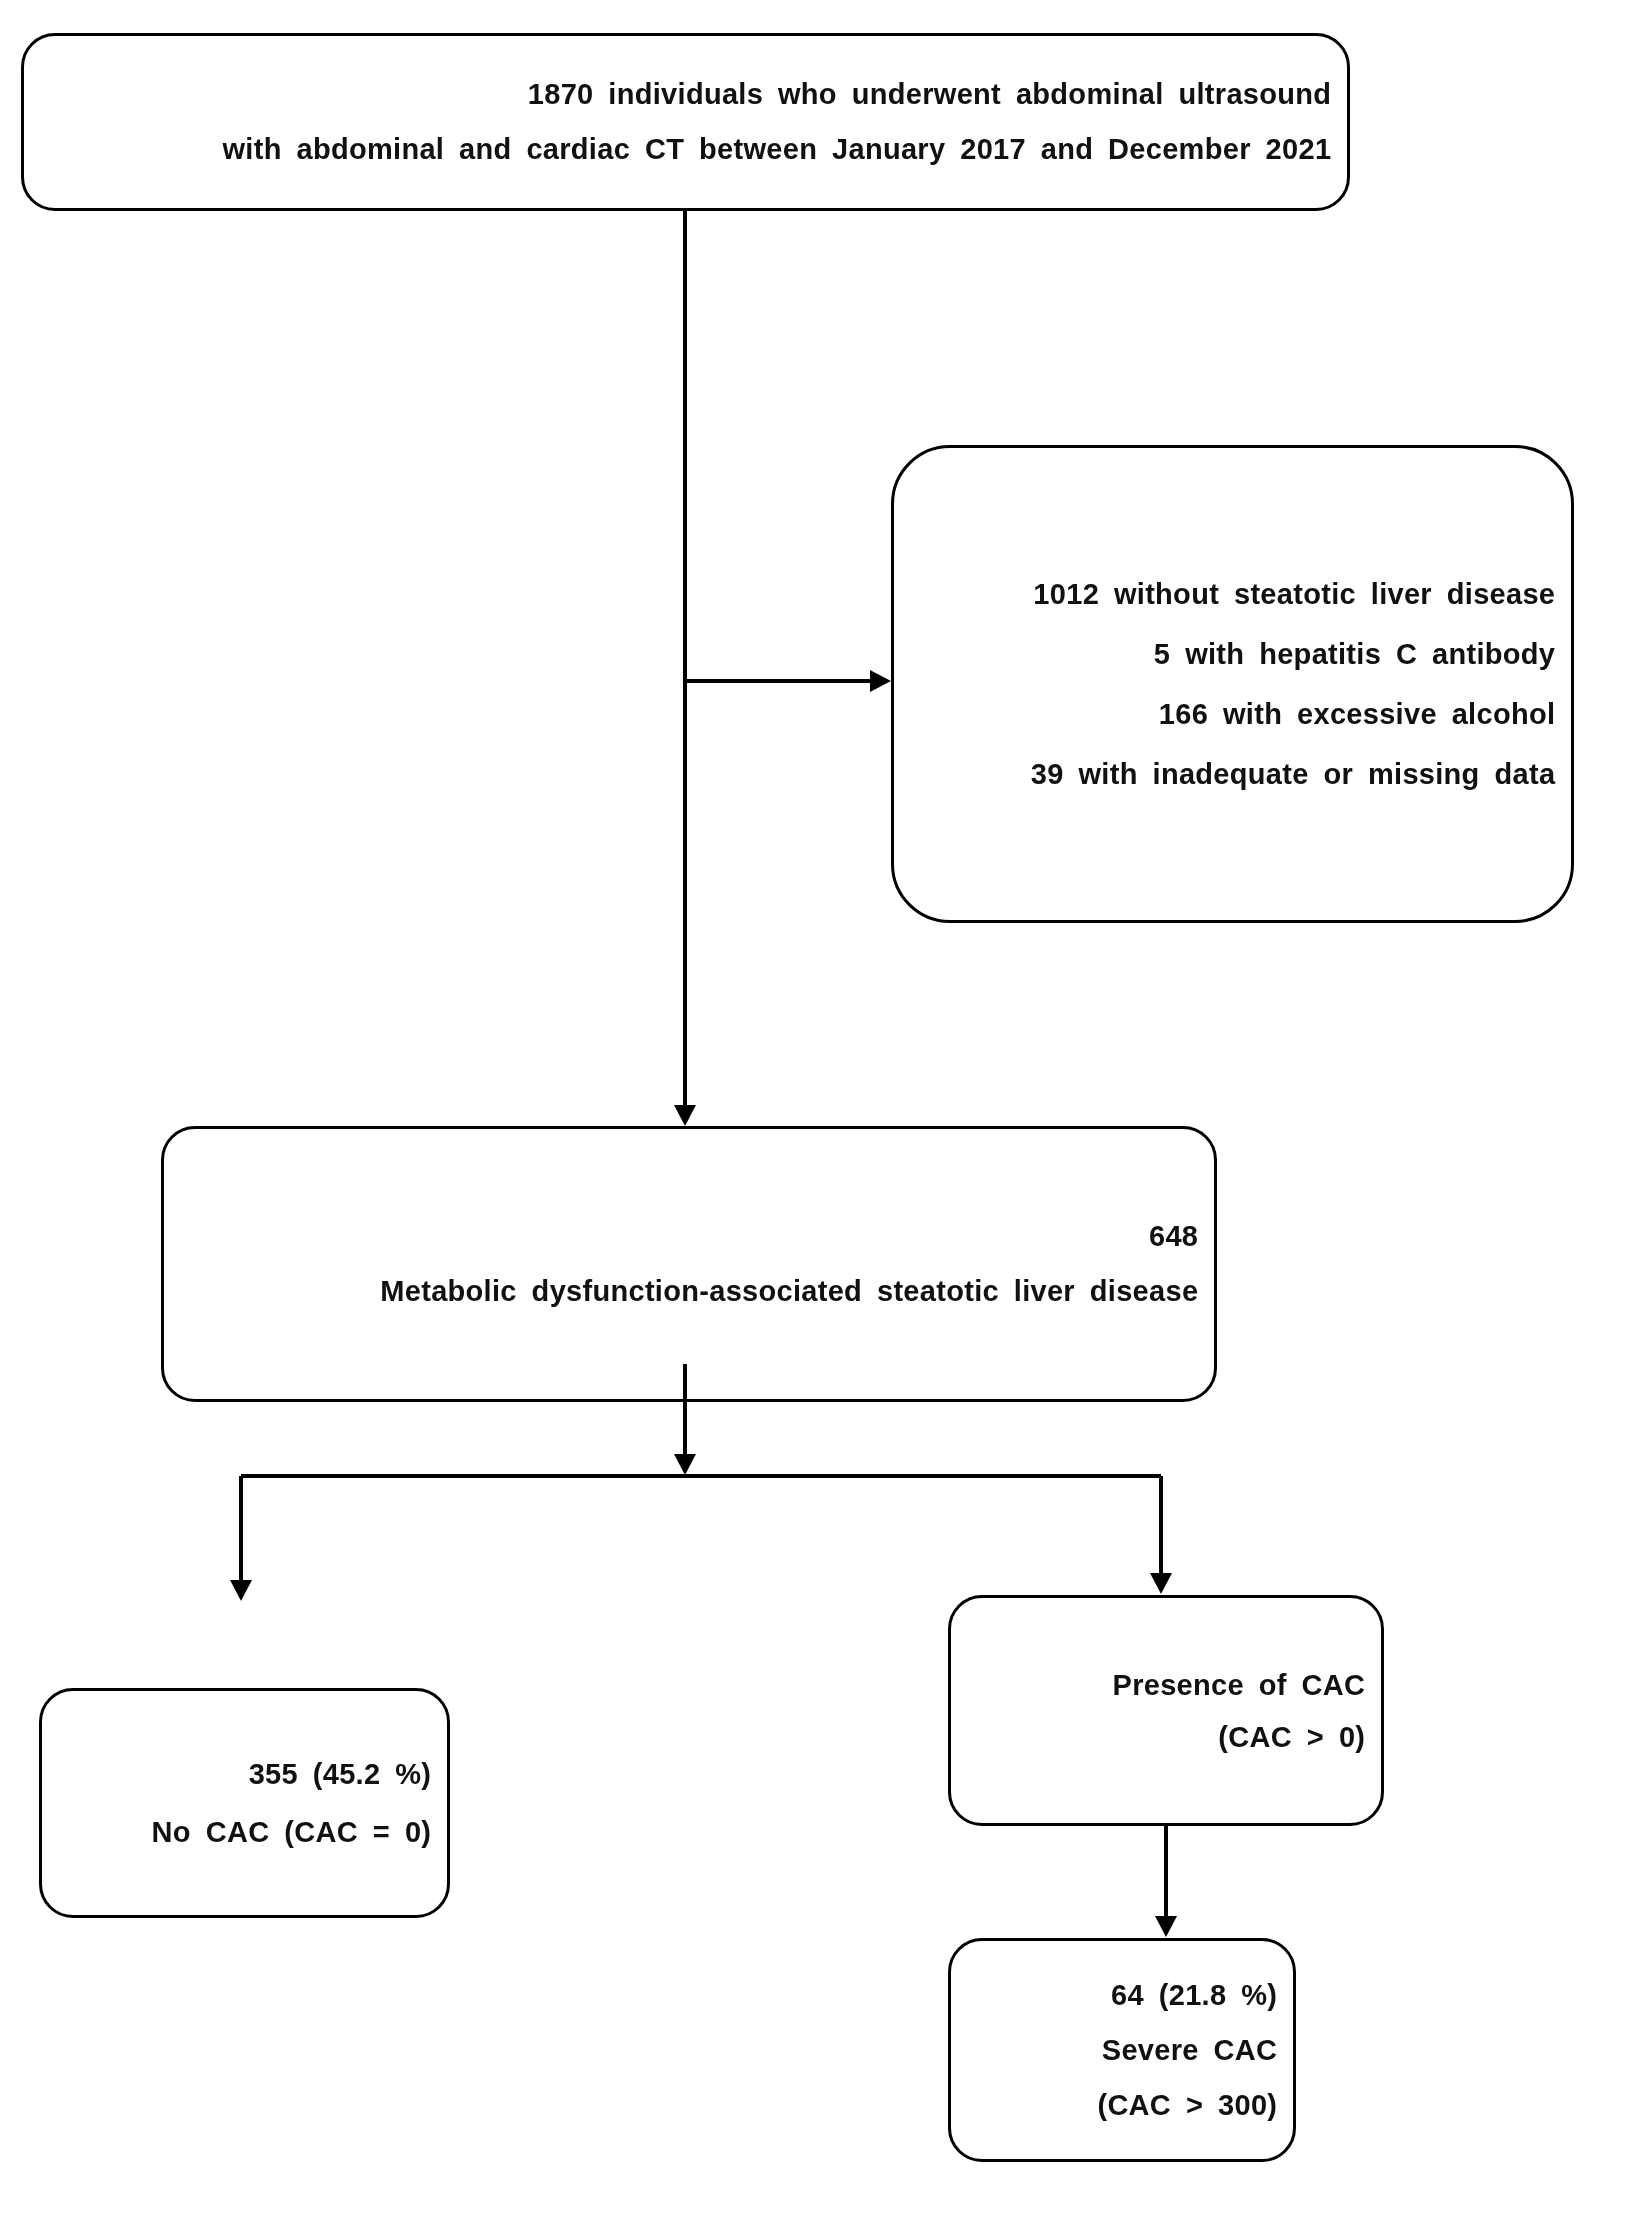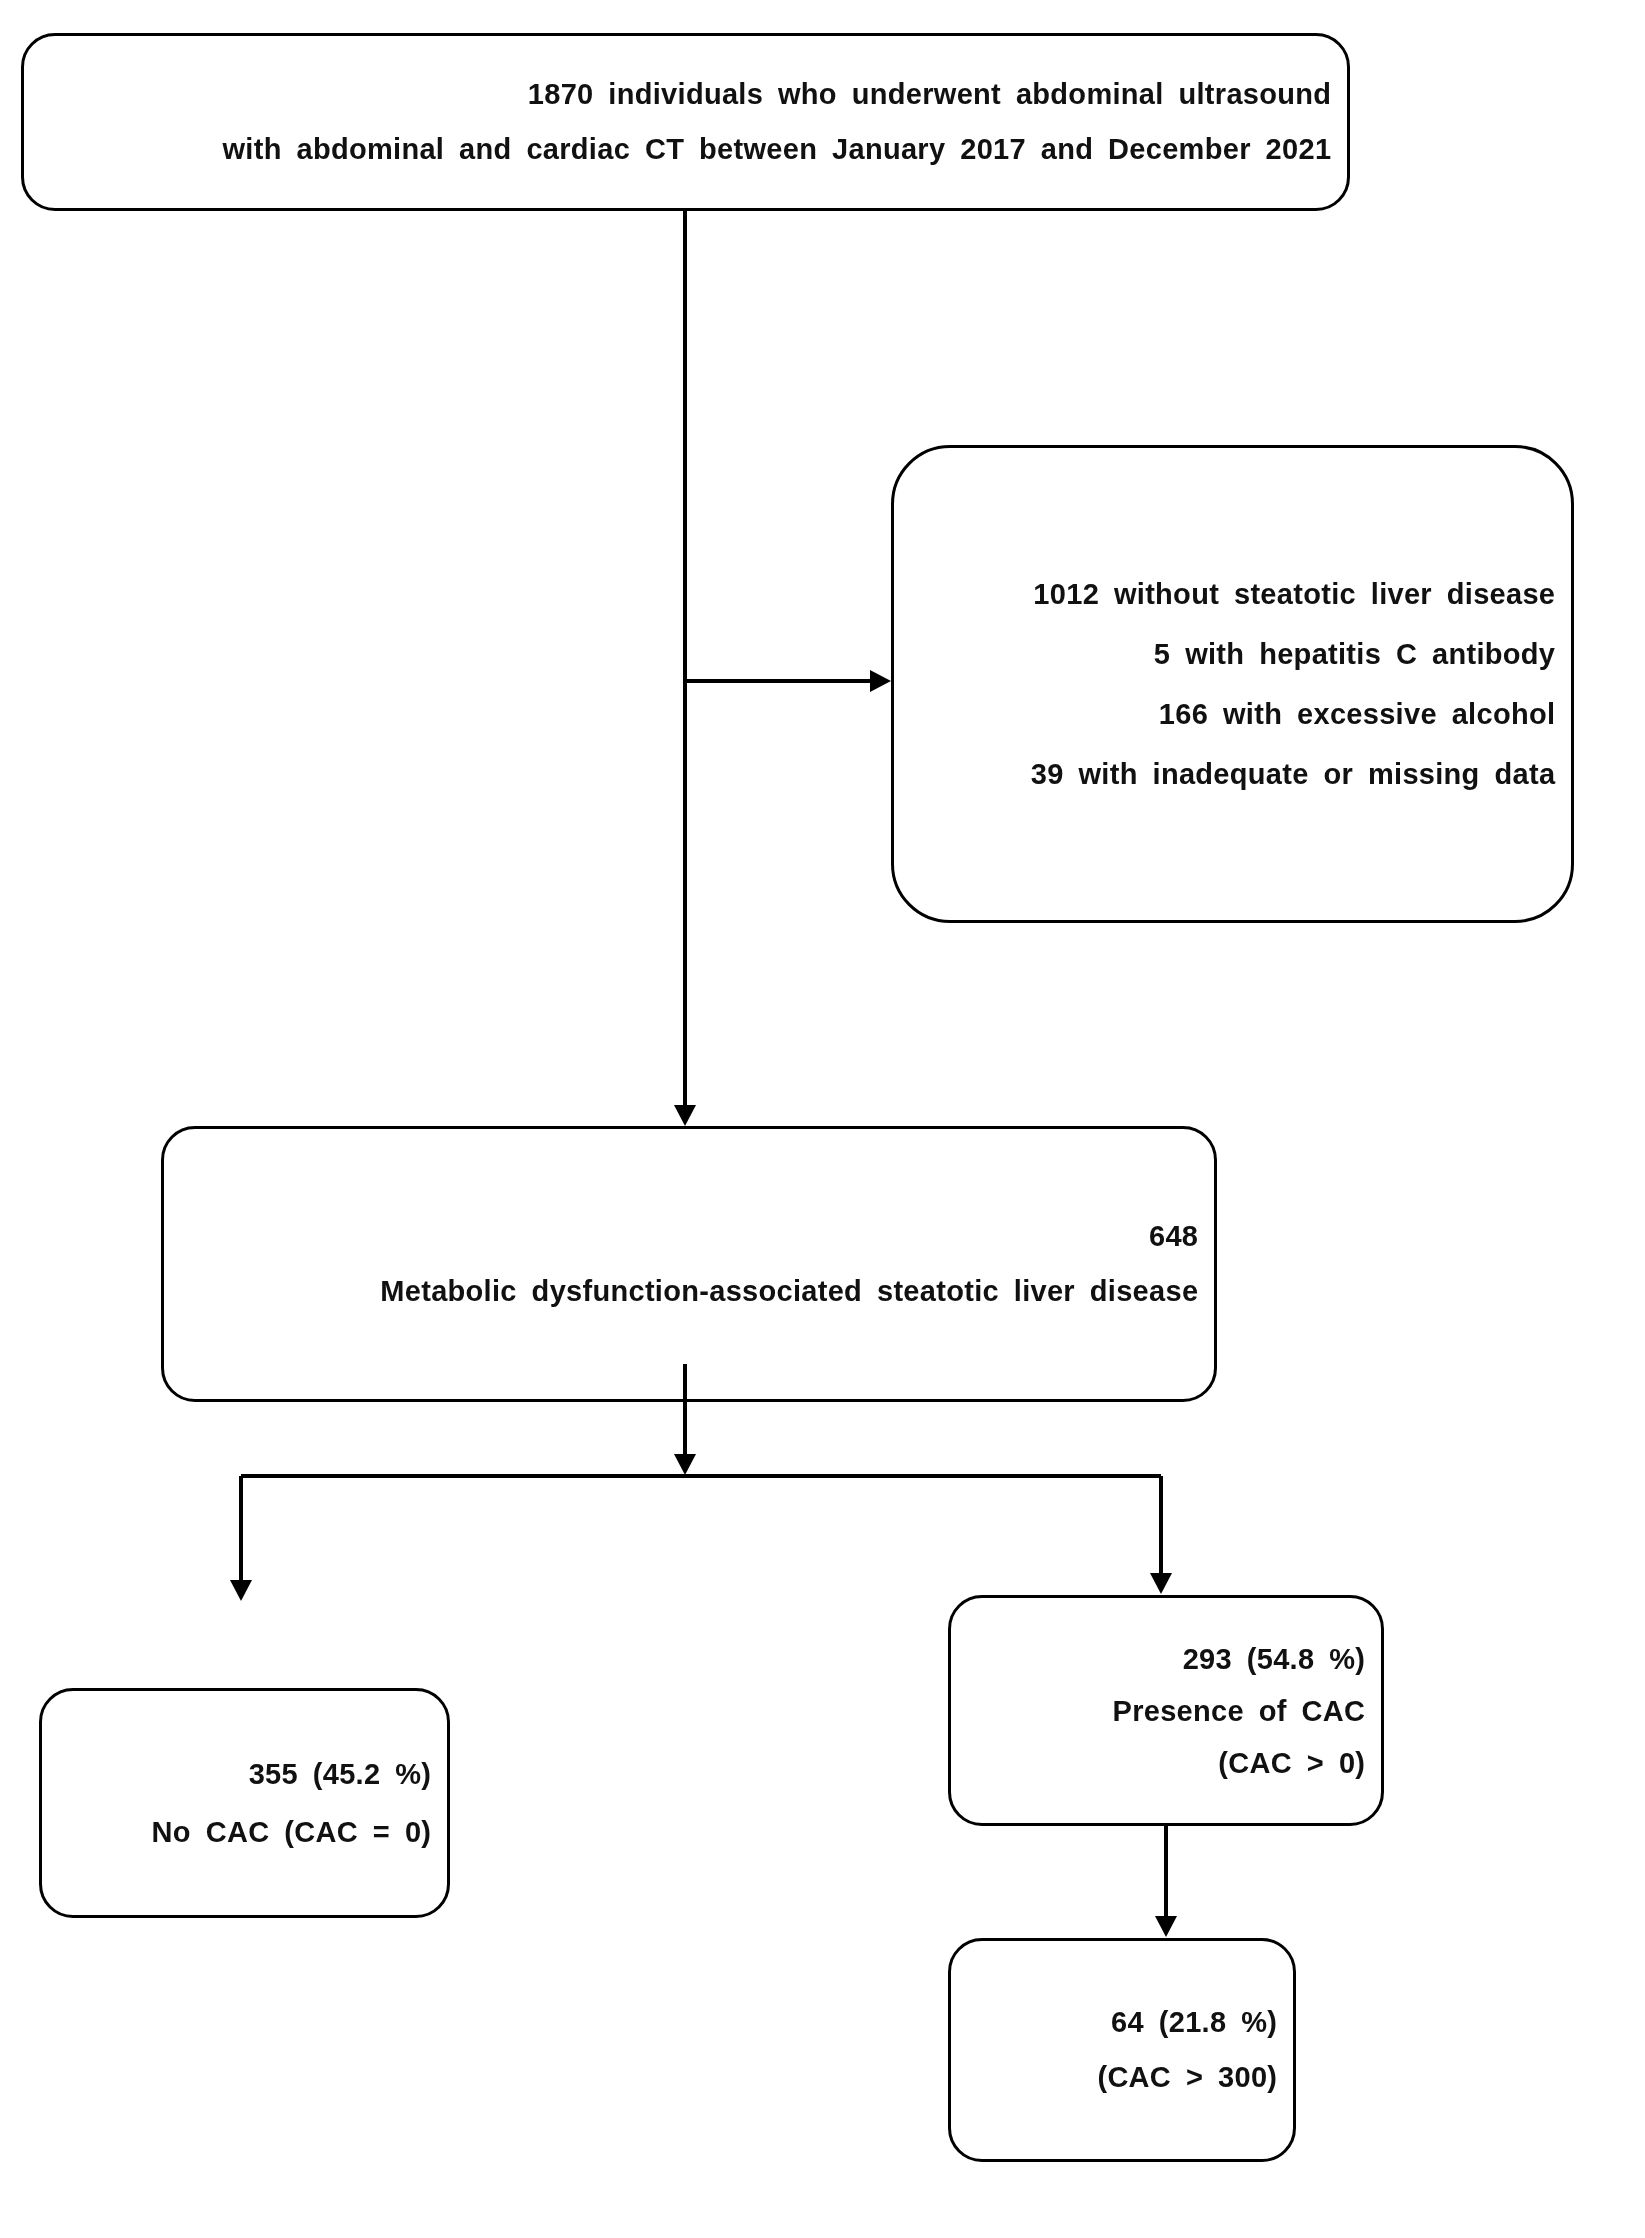--- a/index.html
+++ b/index.html
@@ -102,27 +102,27 @@
 
   <div class="vline" style="left:1159px; top:1476px; height:99px;"></div>
   <div class="ahead-down" style="left:1150px; top:1573px;"></div>
 
   <div class="box lh-88" style="left:39px; top:1688px; width:411px; height:230px;">
     <div class="line">355 (45.2 %)</div>
     <div class="line">No CAC (CAC = 0)</div>
   </div>
 
   <div class="box lh-80" style="left:948px; top:1595px; width:436px; height:231px;">
-    <div class="line">293 (54.8 %)</div>
     <div class="line">Presence of CAC</div>
     <div class="line">(CAC &gt; 0)</div>
   </div>
 
   <div class="vline" style="left:1164px; top:1826px; height:92px;"></div>
   <div class="ahead-down" style="left:1155px; top:1916px;"></div>
 
   <div class="box lh-84" style="left:948px; top:1938px; width:348px; height:224px;">
     <div class="line">64 (21.8 %)</div>
+    <div class="line">Severe CAC</div>
     <div class="line">(CAC &gt; 300)</div>
   </div>
 
 </div>
 
 
 </body></html>

